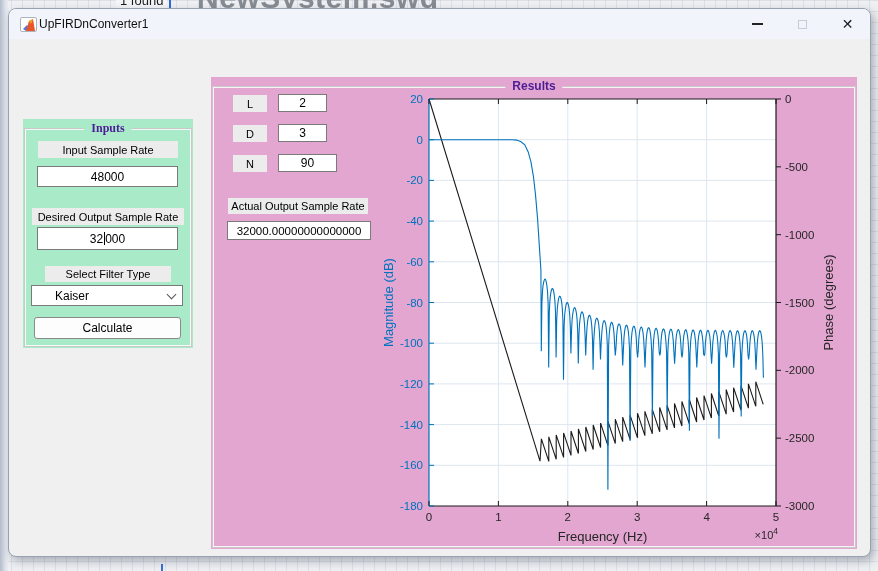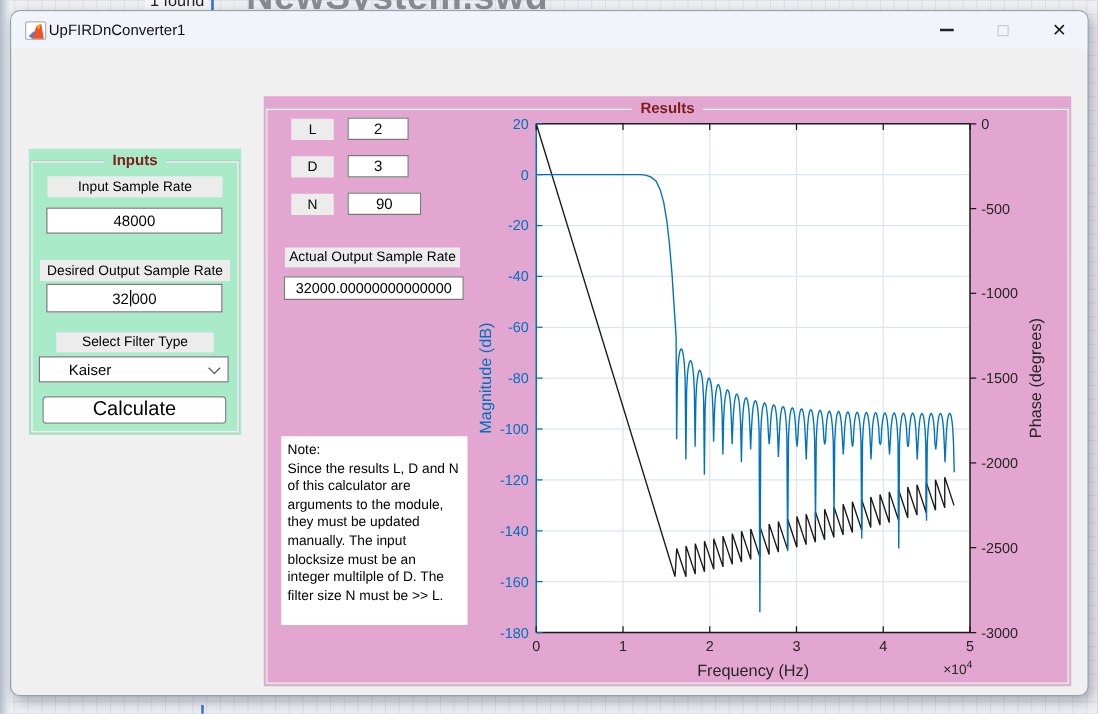--- a/index.html
+++ b/index.html
@@ -37,38 +37,38 @@
     display:flex; align-items:center; justify-content:center; font-size:13px; color:#222;}
   .min-bar{ width:11px; height:1.5px; background:#222; display:inline-block;}
   .max-box{ width:9px; height:9px; border:1px solid #c7ccd4; display:inline-block;}
   .close-glyph{ font-size:14px; color:#1a1a1a; }
 
   
   .panel{ position:absolute; }
   .panel .pborder{ position:absolute; left:1px; right:1px; top:9px; bottom:1px;
     border:1px solid #c9c9c9; box-shadow:inset 0 0 0 1px rgba(255,255,255,.85); }
   .panel .ptitle{ position:absolute; top:2px; left:50%; transform:translateX(-50%);
-    font-size:12px; font-weight:bold; color:#7f1d1d; padding:0 7px; white-space:nowrap; z-index:2;}
+    font-size:12px; font-weight:bold; color:#4c1d95; padding:0 7px; white-space:nowrap; z-index:2;}
   .panel-green{ left:14px; top:80px; width:170px; height:229px; background:#a9eac9;}
-  .panel-green .ptitle{ background:#a9eac9; }
+  .panel-green .ptitle{ background:#a9eac9;font-family:Liberation Serif, serif; }
   .panel-pink{ left:202px; top:38px; width:646px; height:472px; background:#e2a6d1;}
   .panel-pink .ptitle{ background:#e2a6d1; }
 
   .glabel{ position:absolute; background:#ececec; color:#000; font-size:11px;
     display:flex; align-items:center; justify-content:center; white-space:nowrap;}
   .field{ position:absolute; background:#fff; border:1px solid #7a7a7a; color:#000;
     font-size:12px; display:flex; align-items:center; justify-content:center; white-space:nowrap;}
   .caret{ display:inline-block; width:1px; height:13px; background:#000; margin:0 .5px;}
 
   .select{ position:absolute; background:#fff; border:1px solid #7a7a7a; font-size:12px;
     display:flex; align-items:center; padding-left:23px; cursor:pointer;}
   .chev{ position:absolute; right:7px; top:5px; width:7px; height:7px;
     border-right:1.4px solid #555; border-bottom:1.4px solid #555; transform:rotate(45deg);}
   .button{ position:absolute; background:#fdfdfd; border:1px solid #8a8a8a; border-radius:3px;
-    font-size:16px; color:#000; display:flex; align-items:center; justify-content:center; cursor:pointer;}
+    font-size:12px; color:#000; display:flex; align-items:center; justify-content:center; cursor:pointer;}
 
   .notebox{ position:absolute; background:#fff; color:#000; font-size:11px;
     line-height:14.6px; padding:4px 5px; white-space:pre-line;}
 
   .chart{ position:absolute; left:170px; top:14px; }
 </style>
 </head>
 <body>
 
 <div class="left-strip"></div>
@@ -135,22 +135,20 @@
 
       <div class="glabel" style="left:22px; top:48px; width:34px; height:17px;">D</div>
       <div class="field" style="left:67px; top:47px; width:49px; height:18px;">3</div>
 
       <div class="glabel" style="left:22px; top:78px; width:34px; height:17px;">N</div>
       <div class="field" style="left:67px; top:77px; width:59px; height:18px;">90</div>
 
       <div class="glabel" style="left:17px; top:121px; width:140px; height:16px;text-align:right;">Actual Output Sample Rate</div>
       <div class="field" style="left:16px; top:144px; width:144px; height:19px; font-size:11.5px;">32000.00000000000000</div>
 
-      <div class="notebox" style="left:14px; top:272px; width:149px; height:151px;">Note:
-Since the results L, D and N of this calculator are arguments to the module, they must be updated manually. The input blocksize must be an integer multilple of D. The filter size N must be &gt;&gt; L.</div>
 
       <svg id="chart-svg" class="chart" width="466" height="458" viewBox="0 0 466 458">
           <rect x="48" y="8" width="347" height="407" fill="#fff"></rect>
           <line x1="117.4" y1="8" x2="117.4" y2="415" stroke="#dde6ef" stroke-width="1"></line>
           <line x1="186.8" y1="8" x2="186.8" y2="415" stroke="#dde6ef" stroke-width="1"></line>
           <line x1="256.2" y1="8" x2="256.2" y2="415" stroke="#dde6ef" stroke-width="1"></line>
           <line x1="325.6" y1="8" x2="325.6" y2="415" stroke="#dde6ef" stroke-width="1"></line>
           <line x1="48" y1="48.7" x2="395" y2="48.7" stroke="#dde6ef" stroke-width="1"></line>
           <line x1="48" y1="89.4" x2="395" y2="89.4" stroke="#dde6ef" stroke-width="1"></line>
           <line x1="48" y1="130.1" x2="395" y2="130.1" stroke="#dde6ef" stroke-width="1"></line>

